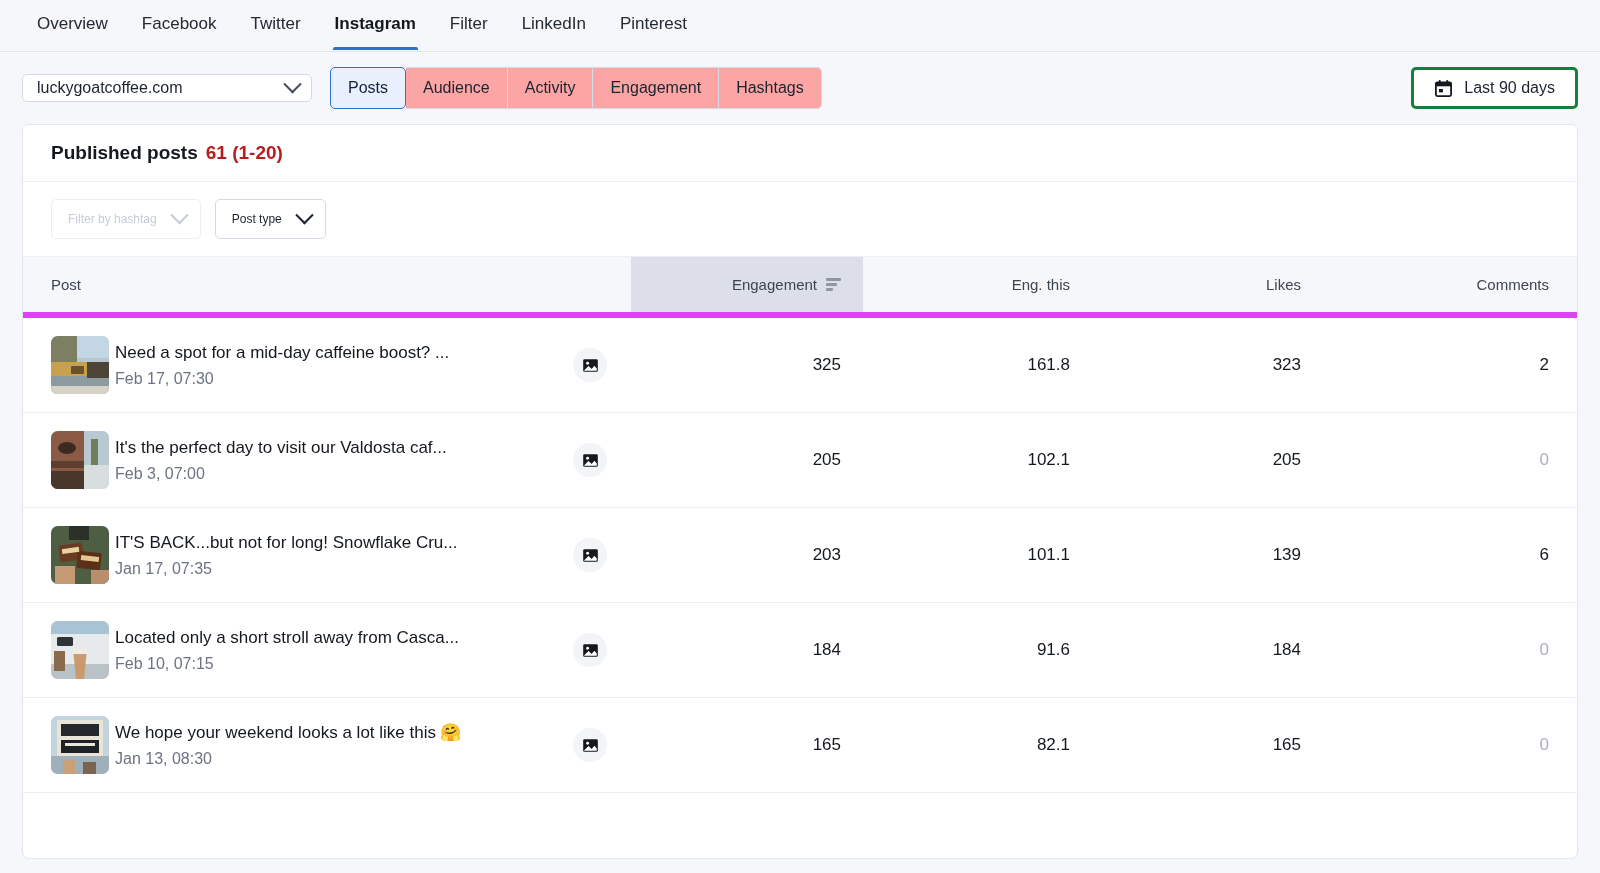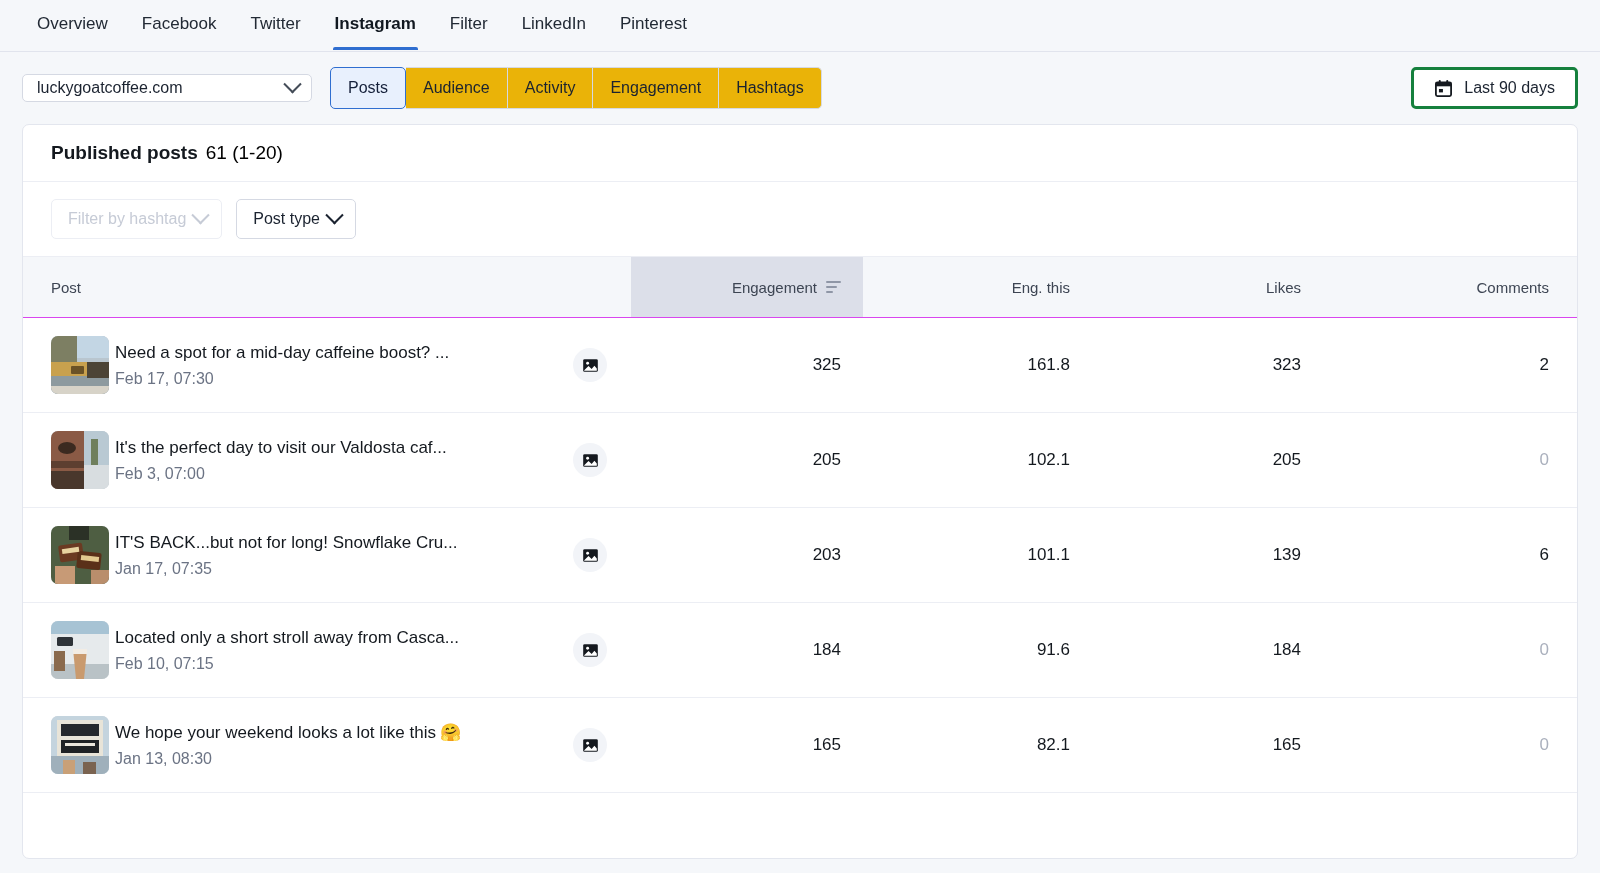--- a/index.html
+++ b/index.html
@@ -71,21 +71,21 @@
   .chev.dark { border-color: #1b2330; border-width: 2.4px; }
 
   .segmented {
     display: flex;
     margin-left: 18px;
     border-radius: 0;
     height: 42px;
   }
   .seg {
     height: 42px;
-    background: #eab308;
+    background: #fca5a5;
     border: 1px solid #d5d9e3;
     border-left-width: 0;
     display: flex; align-items: center;
     padding: 0 17px;
     font-size: 16px; color: #1b2330;
     cursor: pointer;
     white-space: nowrap;
   }
   .seg:first-child { border-left-width: 1px; border-radius: 5px 0 0 5px; }
   .seg:last-child { border-radius: 0 5px 5px 0; }
@@ -123,50 +123,50 @@
     height: 735px;
   }
   .card-head {
     height: 57px;
     display: flex; align-items: center;
     padding: 0 28px;
     border-bottom: 1px solid #eceef4;
     font-size: 19px;
   }
   .card-head .t { font-weight: 700; color: #14191f; }
-  .card-head .c { color: #000000; margin-left: 8px; font-weight: 400; }
+  .card-head .c { color: #b91c1c; margin-left: 8px; font-weight: 700; }
 
   .filters {
     height: 74px;
     display: flex; align-items: center;
     gap: 14px;
     padding: 0 28px;
   }
   .fbtn {
     height: 40px;
     border: 1px solid #d5d9e3;
     border-radius: 5px;
     background: #fff;
     display: flex; align-items: center;
     justify-content: space-between;
-    gap: 8px;
+    gap: 16px;
     padding: 0 14px 0 16px;
-    font-size: 16px;
+    font-size: 12px;
     color: #1b2330;
     cursor: pointer;
   }
   .fbtn.disabled { color: #c6cbd6; border-color: #eceef4; }
 
   
   .thead {
     display: flex;
     height: 62px;
     background: #f5f7fa;
     border-top: 1px solid #eceef4;
-    border-bottom: 1px solid #d946ef;
+    border-bottom: 6px solid #d946ef;
   }
   .th {
     display: flex; align-items: center;
     font-size: 15px; color: #3d4553;
     cursor: pointer;
   }
   .th.c-post { flex: none; width: 608px; padding-left: 28px; }
   .th.c-eng {
     flex: none; width: 232px;
     justify-content: flex-end; padding-right: 22px;

